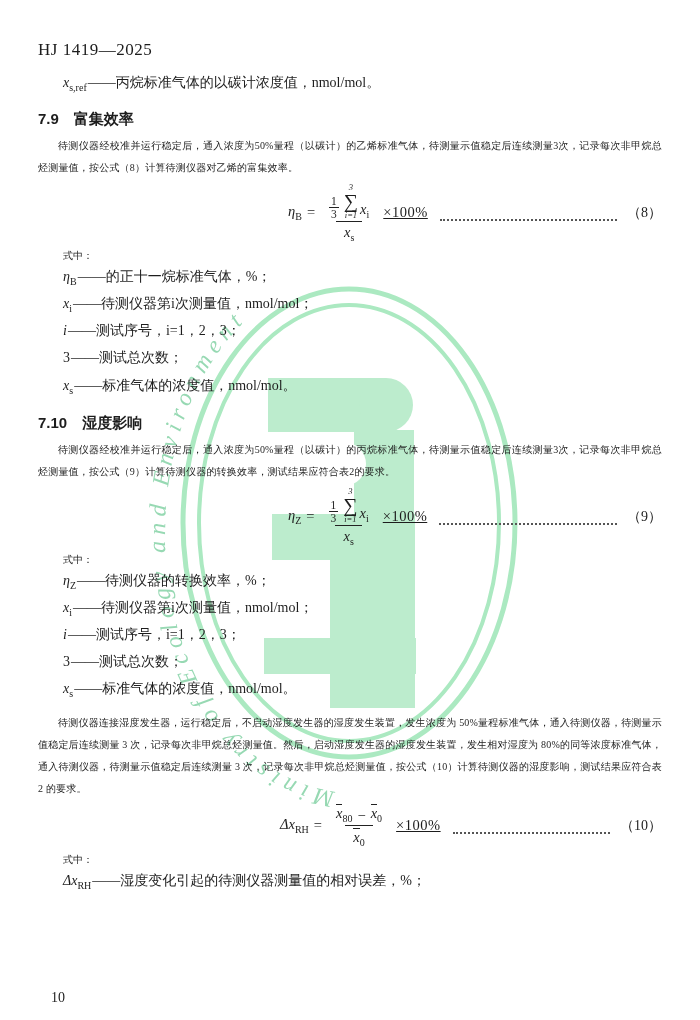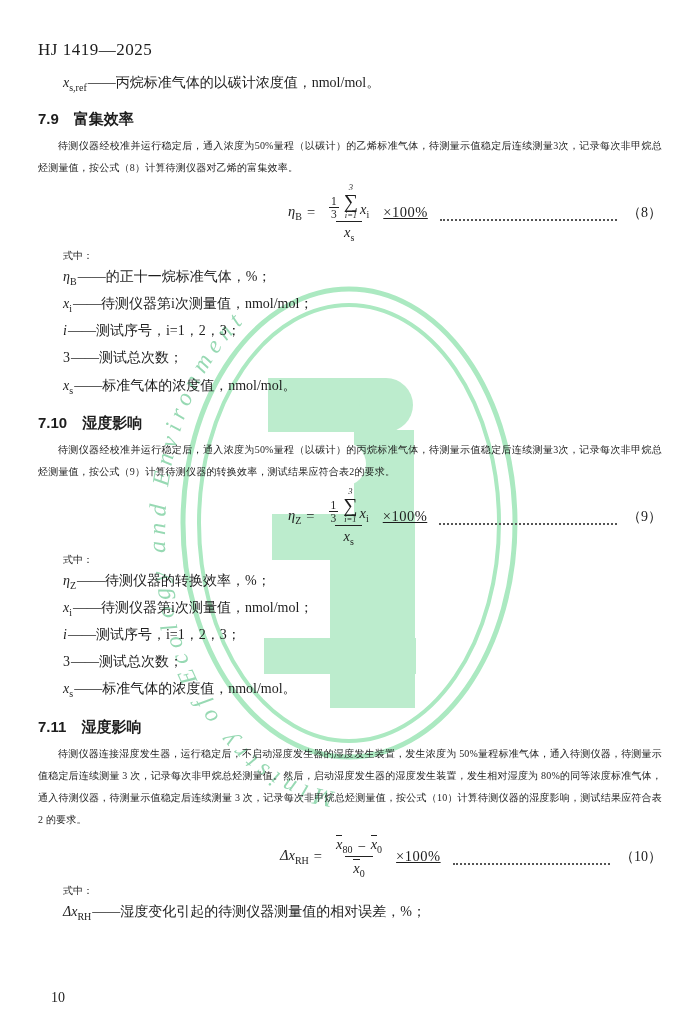--- a/index.html
+++ b/index.html
@@ -145,24 +145,20 @@
     <span class="eq-no">（9）</span>
   </div>
 
   <div class="where">式中：</div>
   <div class="def"><span class="dsym"><span>η</span><sub>Z</sub></span><span>——待测仪器的转换效率，%；</span></div>
   <div class="def"><span class="dsym"><span>x</span><sub>i</sub></span><span>——待测仪器第i次测量值，nmol/mol；</span></div>
   <div class="def"><span class="dsym"><span>i</span><sub></sub></span><span>——测试序号，i=1，2，3；</span></div>
   <div class="def"><span class="dsym up"><span>3</span><sub></sub></span><span>——测试总次数；</span></div>
   <div class="def"><span class="dsym"><span>x</span><sub>s</sub></span><span>——标准气体的浓度值，nmol/mol。</span></div>
 
-  <div class="sec-heading">
-    <span>7.11</span>
-    <span>湿度影响</span>
-  </div>
   <p class="para">待测仪器连接湿度发生器，运行稳定后，不启动湿度发生器的湿度发生装置，发生浓度为 50%量程标准气体，通入待测仪器，待测量示值稳定后连续测量 3 次，记录每次非甲烷总烃测量值。然后，启动湿度发生器的湿度发生装置，发生相对湿度为 80%的同等浓度标准气体，通入待测仪器，待测量示值稳定后连续测量 3 次，记录每次非甲烷总烃测量值，按公式（10）计算待测仪器的湿度影响，测试结果应符合表 2 的要求。</p>
 
   <div class="formula-row eq10">
     <span class="eq">
       <span class="vsym"><span>Δx</span><sub>RH</sub></span>
       <span class="op">=</span>
       <span class="frac">
         <span class="num">
           <span class="vsym"><span class="ov">x</span><sub>80</sub></span>
           <span class="op">−</span>

